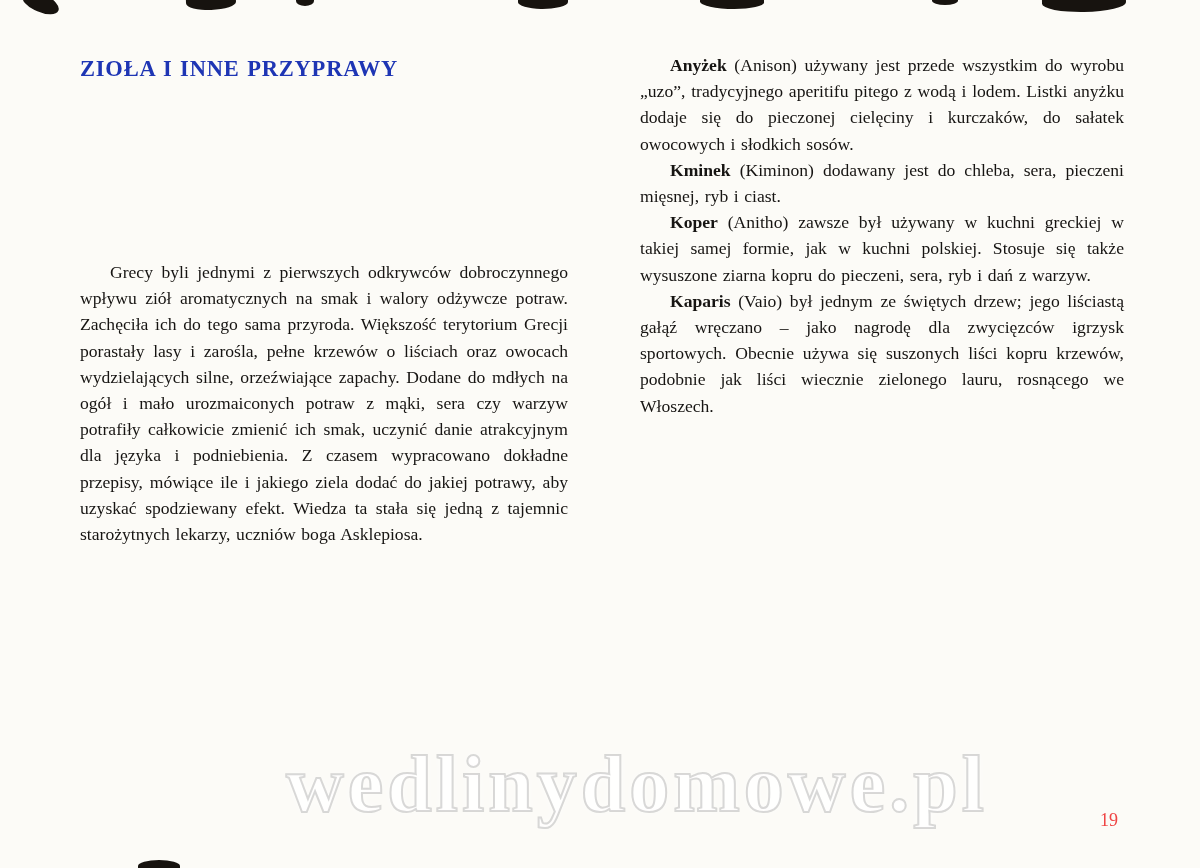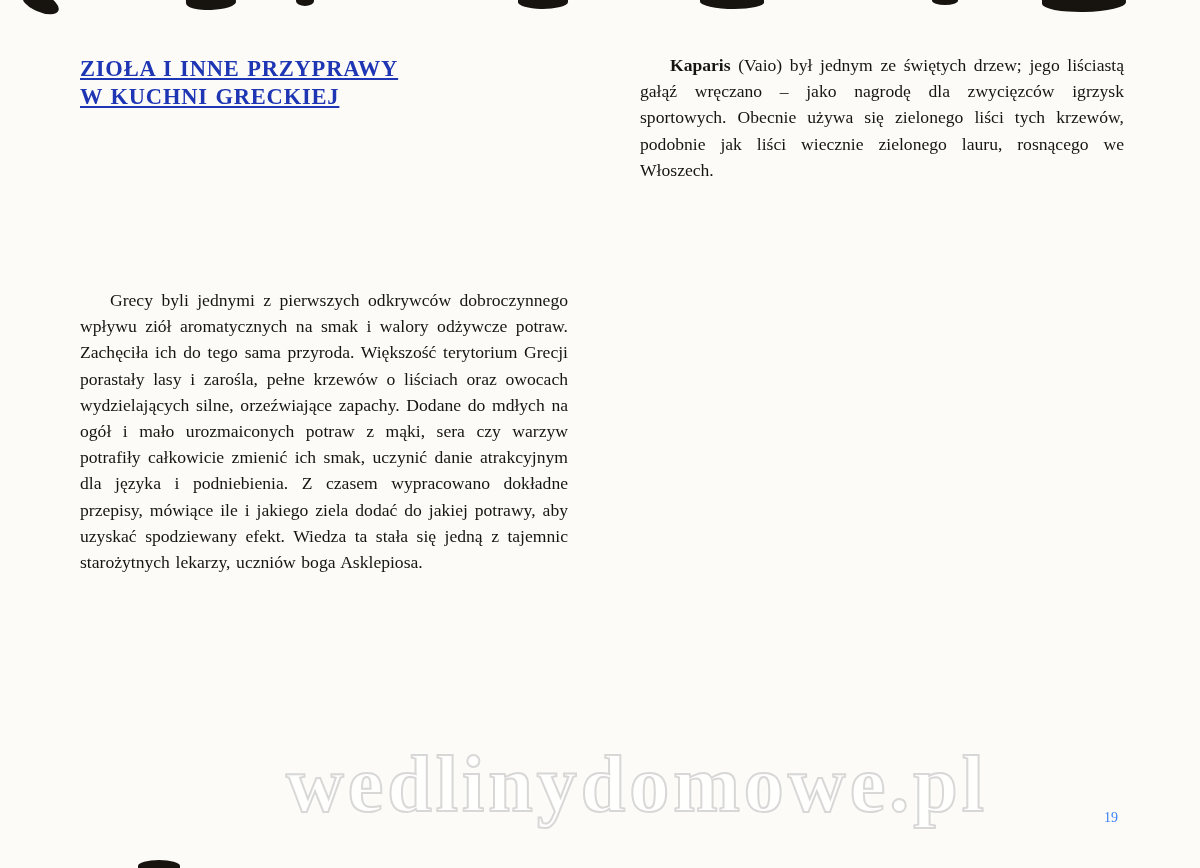--- a/index.html
+++ b/index.html
@@ -43,21 +43,21 @@
 
   .title {
     margin: 0;
     font-family: "Liberation Serif", serif;
     font-size: 22.5px;
     font-weight: bold;
     letter-spacing: 0.8px;
     line-height: 28px;
     text-align: left;
   }
-  .title .tl { display: block; text-decoration: underline; }
+  .title .tl { display: block; }
 
   p.body {
     margin: 0;
     text-indent: 30px;
   }
   p.first-gap { margin-top: 176px; }
 
   .term { font-weight: bold; }
 
   .watermark {
@@ -76,46 +76,48 @@
     z-index: 5;
     pointer-events: none;
   }
 
   .page-number {
     position: absolute;
     left: 1088px;
     top: 810px;
     width: 30px;
     text-align: right;
-    font-size: 14px;
-    color: #3b82f6;
+    font-size: 18px;
+    color: #ef4444;
   }
 </style>
 </head>
 <body>
 
 <div class="page">
 
   <div class="artifact a1"></div>
   <div class="artifact a2"></div>
   <div class="artifact a3"></div>
   <div class="artifact a4"></div>
   <div class="artifact a5"></div>
   <div class="artifact a6"></div>
   <div class="artifact a7"></div>
   <div class="artifact a8"></div>
 
   <div class="col left">
     <h1 class="title" style="color: rgb(30, 53, 180);">
       <span class="tl">ZIOŁA I INNE PRZYPRAWY</span>
-      <span class="tl">W KUCHNI GRECKIEJ</span>
     </h1>
     <p class="body first-gap">Grecy byli jednymi z pierwszych odkrywców dobroczynnego wpływu ziół aromatycznych na smak i walory odżywcze potraw. Zachęciła ich do tego sama przyroda. Większość terytorium Grecji porastały lasy i zarośla, pełne krzewów o liściach oraz owocach wydzielających silne, orzeźwiające zapachy. Dodane do mdłych na ogół i mało urozmaiconych potraw z mąki, sera czy warzyw potrafiły całkowicie zmienić ich smak, uczynić danie atrakcyjnym dla języka i podniebienia. Z czasem wypracowano dokładne przepisy, mówiące ile i jakiego ziela dodać do jakiej potrawy, aby uzyskać spodziewany efekt. Wiedza ta stała się jedną z tajemnic starożytnych lekarzy, uczniów boga Asklepiosa.</p>
   </div>
 
   <div class="col right">
-    <p class="body"><span class="term">Kaparis</span><span> (Vaio) był jednym ze świętych drzew; jego liściastą gałąź wręczano – jako nagrodę dla zwycięzców igrzysk sportowych. Obecnie używa się zielonego liści tych krzewów, podobnie jak liści wiecznie zielonego lauru, rosnącego we Włoszech.</span></p>
+    <p class="body"><span class="term">Anyżek</span><span> (Anison) używany jest przede wszystkim do wyrobu „uzo”, tradycyjnego aperitifu pitego z wodą i lodem. Listki anyżku dodaje się do pieczonej cielęciny i kurczaków, do sałatek owocowych i słodkich sosów.</span></p>
+    <p class="body"><span class="term">Kminek</span><span> (Kiminon) dodawany jest do chleba, sera, pieczeni mięsnej, ryb i ciast.</span></p>
+    <p class="body"><span class="term">Koper</span><span> (Anitho) zawsze był używany w kuchni greckiej w takiej samej formie, jak w kuchni polskiej. Stosuje się także wysuszone ziarna kopru do pieczeni, sera, ryb i dań z warzyw.</span></p>
+    <p class="body"><span class="term">Kaparis</span><span> (Vaio) był jednym ze świętych drzew; jego liściastą gałąź wręczano – jako nagrodę dla zwycięzców igrzysk sportowych. Obecnie używa się suszonych liści kopru krzewów, podobnie jak liści wiecznie zielonego lauru, rosnącego we Włoszech.</span></p>
   </div>
 
   <div class="watermark">wedlinydomowe.pl</div>
   <div class="page-number">19</div>
 
 </div>
 
 </body></html>

